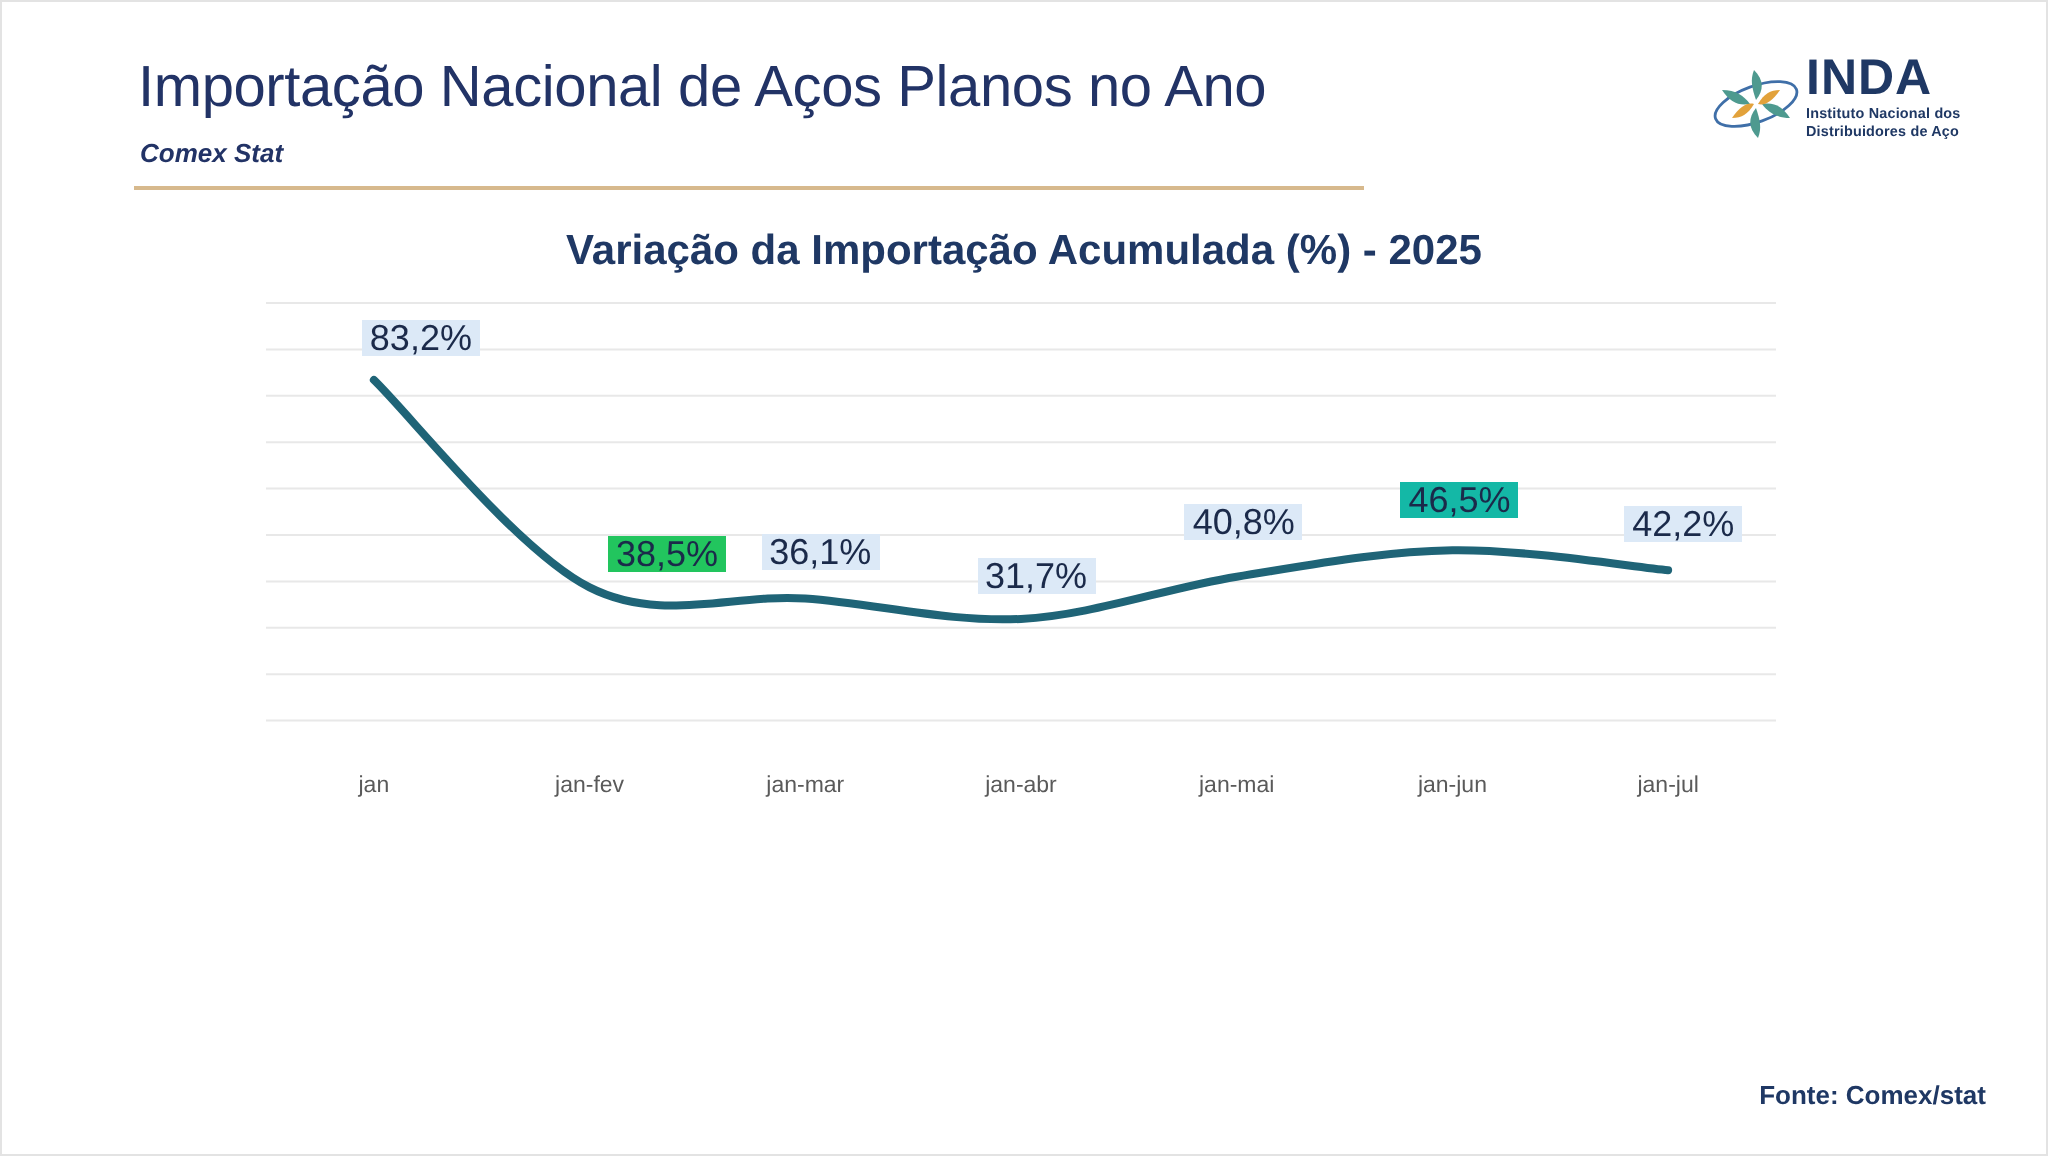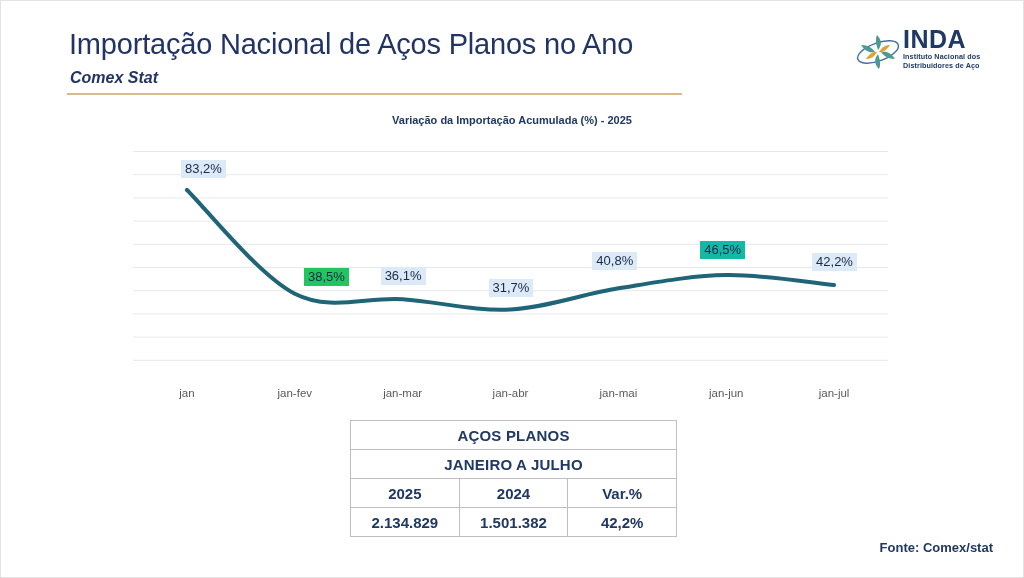--- a/index.html
+++ b/index.html
@@ -31,21 +31,21 @@
     font-size: 29px;
     font-weight: normal;
     color: #223366;
     letter-spacing: -0.2px;
     white-space: nowrap;
   }
   #header-subtitle {
     position: absolute;
     left: 69px;
     top: 68px;
-    font-size: 16px;
+    font-size: 13px;
     font-style: italic;
     font-weight: bold;
     color: #223366;
     white-space: nowrap;
   }
   #header-rule {
     position: absolute;
     left: 66px;
     top: 92px;
     width: 615px;
@@ -90,39 +90,39 @@
     white-space: nowrap;
   }
 
   
   #chart-title {
     position: absolute;
     left: 0;
     right: 0;
     top: 113px;
     text-align: center;
-    font-size: 11px;
+    font-size: 21px;
     font-weight: bold;
     color: #1f3864;
   }
   #chart-area {
     position: absolute;
     left: 132px;
     top: 150px;
     width: 755px;
     height: 232px;
   }
   #chart-svg {
     position: absolute;
     left: 0;
     top: 0;
   }
   .dlabel {
     position: absolute;
-    font-size: 13px;
+    font-size: 18px;
     color: #1b2a4a;
     background: #dce9f7;
     padding: 2px 4px 2px 4px;
     white-space: nowrap;
     line-height: 14px;
   }
   #xaxis {
     position: absolute;
     left: 132px;
     top: 386px;
@@ -248,38 +248,16 @@
   <div id="xaxis">
       <div class="xtick">jan</div>
       <div class="xtick">jan-fev</div>
       <div class="xtick">jan-mar</div>
       <div class="xtick">jan-abr</div>
       <div class="xtick">jan-mai</div>
       <div class="xtick">jan-jun</div>
       <div class="xtick">jan-jul</div>
     </div>
 
-  <div id="table-wrap">
-    <table class="data">
-      <tbody>
-        <tr>
-          <td class="t-title" colspan="3">AÇOS PLANOS</td>
-        </tr>
-        <tr>
-          <td class="t-period" colspan="3">JANEIRO A JULHO</td>
-        </tr>
-        <tr id="table-head-row">
-            <td class="t-head">2025</td>
-            <td class="t-head">2024</td>
-            <td class="t-head">Var.%</td>
-          </tr>
-        <tr id="table-val-row">
-            <td class="t-val">2.134.829</td>
-            <td class="t-val">1.501.382</td>
-            <td class="t-val">42,2%</td>
-          </tr>
-      </tbody>
-    </table>
-  </div>
 
   <div id="source">Fonte: Comex/stat</div>
 
 </div>
 
 </body></html>

